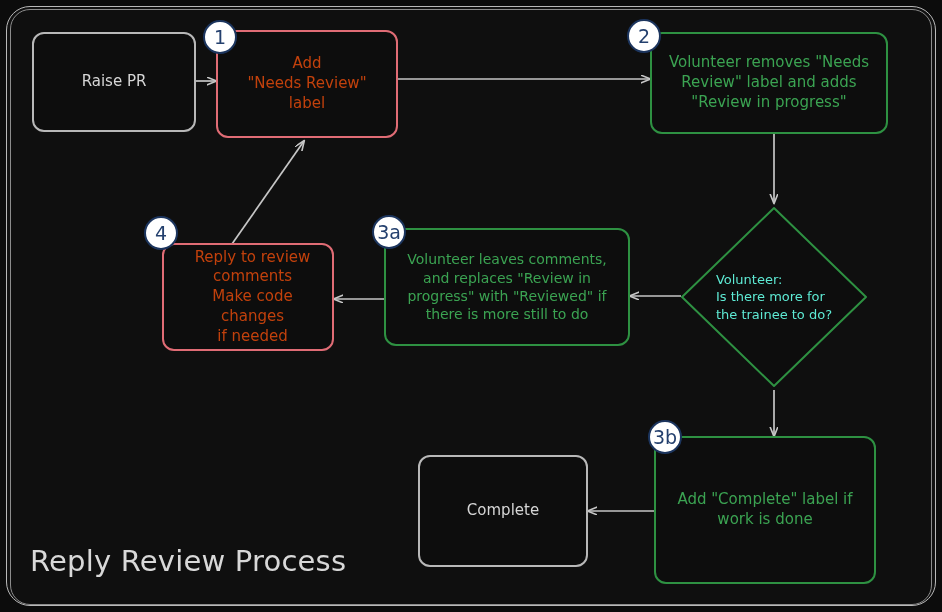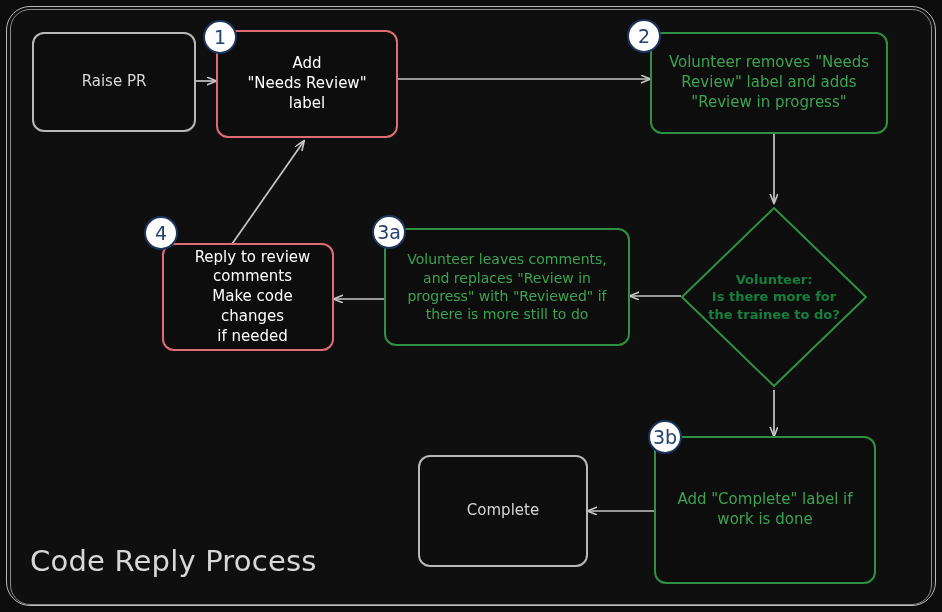--- a/index.html
+++ b/index.html
@@ -56,45 +56,44 @@
     text-align: center;
     border-radius: 12px;
     border-width: 2px;
     border-style: solid;
     background: #0d0d0d;
     line-height: 1.32;
   }
   .node .txt { padding: 0 8px; white-space: pre-line; }
 
   .node-neutral { border-color: #b8b8b8; color: #d6d6d6; }
-  .node-red     { border-color: #e06c75; color: #ffffff; }
+  .node-red     { border-color: #e06c75; color: #c2410c; }
   .node-green   { border-color: #2e9142; color: #3ba352; }
 
   
   .diamond-wrap {
     position: absolute;
   }
   .diamond-shape {
     position: absolute;
     left: 0; top: 0;
     width: 100%; height: 100%;
   }
   .diamond-label {
     position: absolute;
     left: 0; top: 0;
     width: 100%;
     height: 100%;
     display: flex;
     align-items: center;
     justify-content: center;
-    text-align: center;
-    color: #15803d;
+    text-align: left;
+    color: #5eead4;
     white-space: pre-line;
     line-height: 1.34;
-    font-weight: bold;
   }
 
   
   .badge {
     position: absolute;
     width: 34px;
     height: 34px;
     border-radius: 50%;
     background: #ffffff;
     border: 2.5px solid #1c355e;
@@ -196,15 +195,15 @@
   <div class="node node-green" style="left:654px; top:436px; width:222px; height:148px; font-size:15px;">
     <span class="txt">Add "Complete" label if
 work is done</span>
   </div>
   <div class="badge" style="left:648px; top:420px;">3b</div>
 
   <div class="node node-neutral" style="left:418px; top:455px; width:170px; height:112px; font-size:15px;">
     <span class="txt">Complete</span>
   </div>
 
-  <div class="diagram-title" style="left:30px; top:544px;">Code Reply Process</div>
+  <div class="diagram-title" style="left:30px; top:544px;">Reply Review Process</div>
 
 </div>
 
 </body></html>

